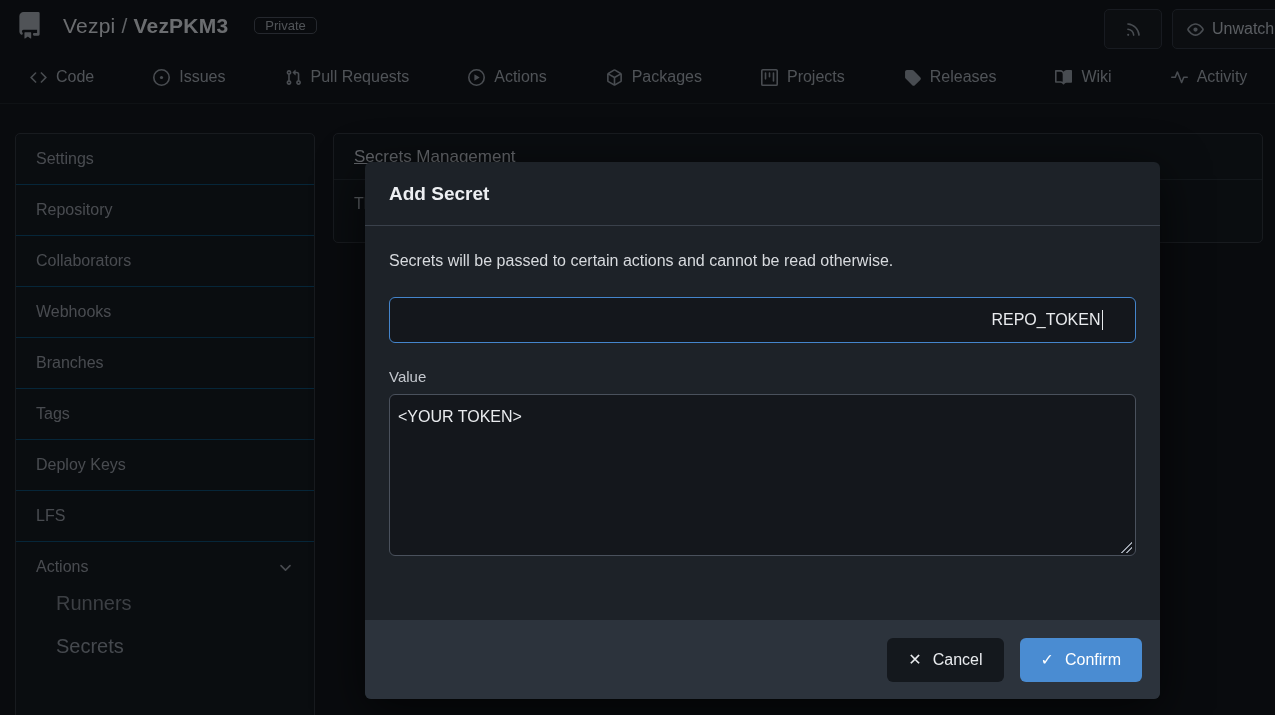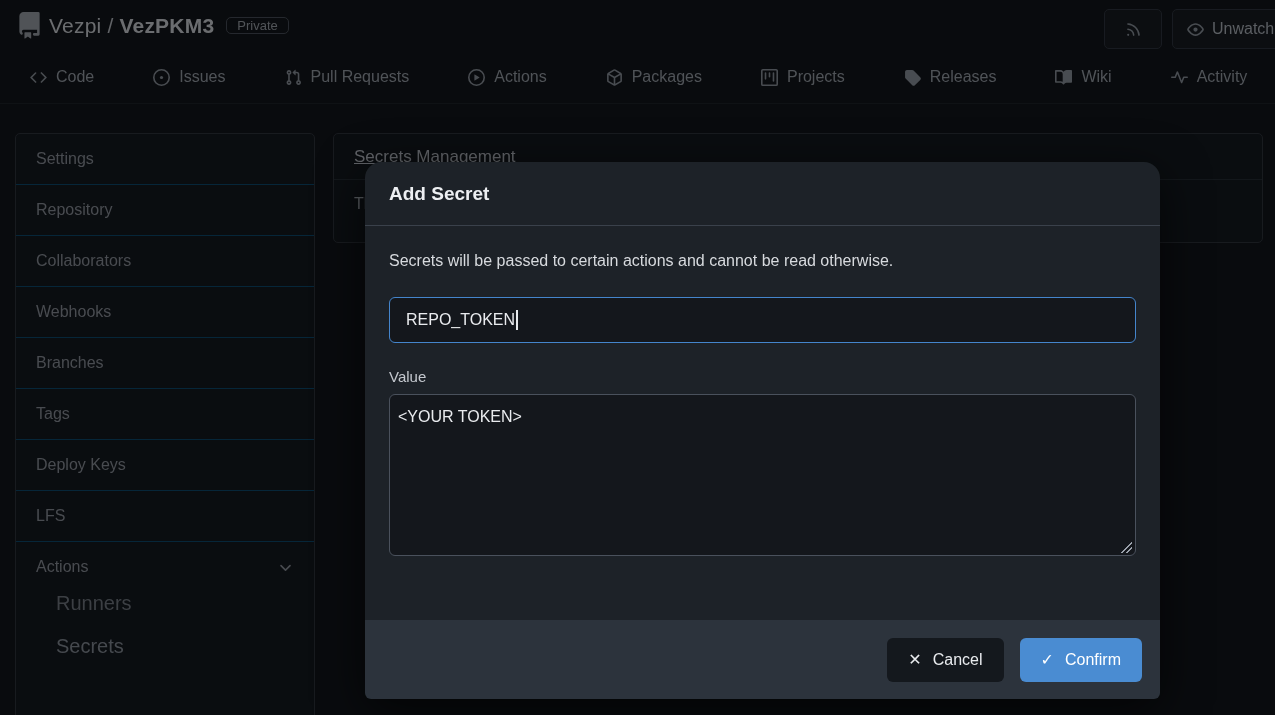--- a/index.html
+++ b/index.html
@@ -2,21 +2,21 @@
 <html><head>
 <meta charset="utf-8">
 <style>
   * { margin:0; padding:0; box-sizing:border-box; }
   html,body { background:#000; }
   .page {
     position:relative; width:1275px; height:715px; overflow:hidden;
     background:#13161b; font-family:"Liberation Sans", sans-serif;
   }
   
-  .app-header { position:absolute; top:12px; left:16px; display:flex; align-items:center; gap:6px; }
+  .app-header { position:absolute; top:12px; left:16px; display:flex; align-items:center; gap:20px; }
   .repo-ico { width:27px; height:27px; fill:#9aa0a8; }
   .repo-title { font-size:21px; color:#ced2d7; letter-spacing:.2px; }
   .repo-title .owner { font-weight:400; }
   .repo-title .sep { color:#b9bec5; }
   .repo-title .name { font-weight:700; }
   .badge {
     border:1px solid #474e58; color:#9aa0a8; font-size:13px;
     padding:0 10px; border-radius:5px; margin-left:6px;
   }
   .hdr-btn {
@@ -55,32 +55,32 @@
   }
   .bg-panel .panel-title { padding:13px 20px 12px; font-size:17px; color:#b9bfc7; border-bottom:1px solid #262c34;text-decoration:underline; }
   .bg-panel .panel-text { padding:15px 20px; font-size:16px; color:#a6acb5; }
 
   
   .overlay { position:absolute; inset:0; background:rgba(0,0,0,0.48); z-index:5; }
 
   
   .modal {
     position:absolute; left:365px; top:162px; width:795px; height:537px; z-index:10;
-    background:#1d2228; border-radius:16px; box-shadow:0 12px 48px rgba(0,0,0,.65);
+    background:#1d2228; border-radius:6px; box-shadow:0 12px 48px rgba(0,0,0,.65);
     display:flex; flex-direction:column;
   }
   .modal-header { padding:21px 24px 20px; border-bottom:1px solid #3a414b; }
   .modal-header h2 { font-size:19px; font-weight:600; color:#edeff2; }
   .modal-body { padding:26px 24px 0; flex:1; }
   .desc { font-size:16px; color:#d7dade; margin-bottom:27px; }
   .field-label { display:block; font-size:15px; color:#c4c8ce; margin-bottom:9px; }
   .text-input {
     height:46px; background:#14171c; border:1.5px solid #4485cc; border-radius:6px;
-    display:flex; align-items:center; padding:0 16px; font-size:16px; color:#e9ebee;
-    margin-bottom:25px; cursor:text;
+    display:flex; align-items:center; padding:0 32px; font-size:16px; color:#e9ebee;
+    margin-bottom:25px; cursor:text;justify-content:flex-end;
   }
   .caret { width:1.5px; height:20px; background:#e6e9ec; margin-left:1px; animation:blink 1.1s steps(1) infinite; }
   @keyframes blink { 50% { opacity:0; } }
   .textarea-wrap { position:relative; }
   .textarea-wrap textarea {
     width:100%; height:162px; background:#14171c; border:1px solid #4a515c; border-radius:6px;
     padding:13px 8px; font-size:16px; color:#e9ebee; font-family:"Liberation Sans", sans-serif;
     resize:none; outline:none;
   }
   .resize-handle {

